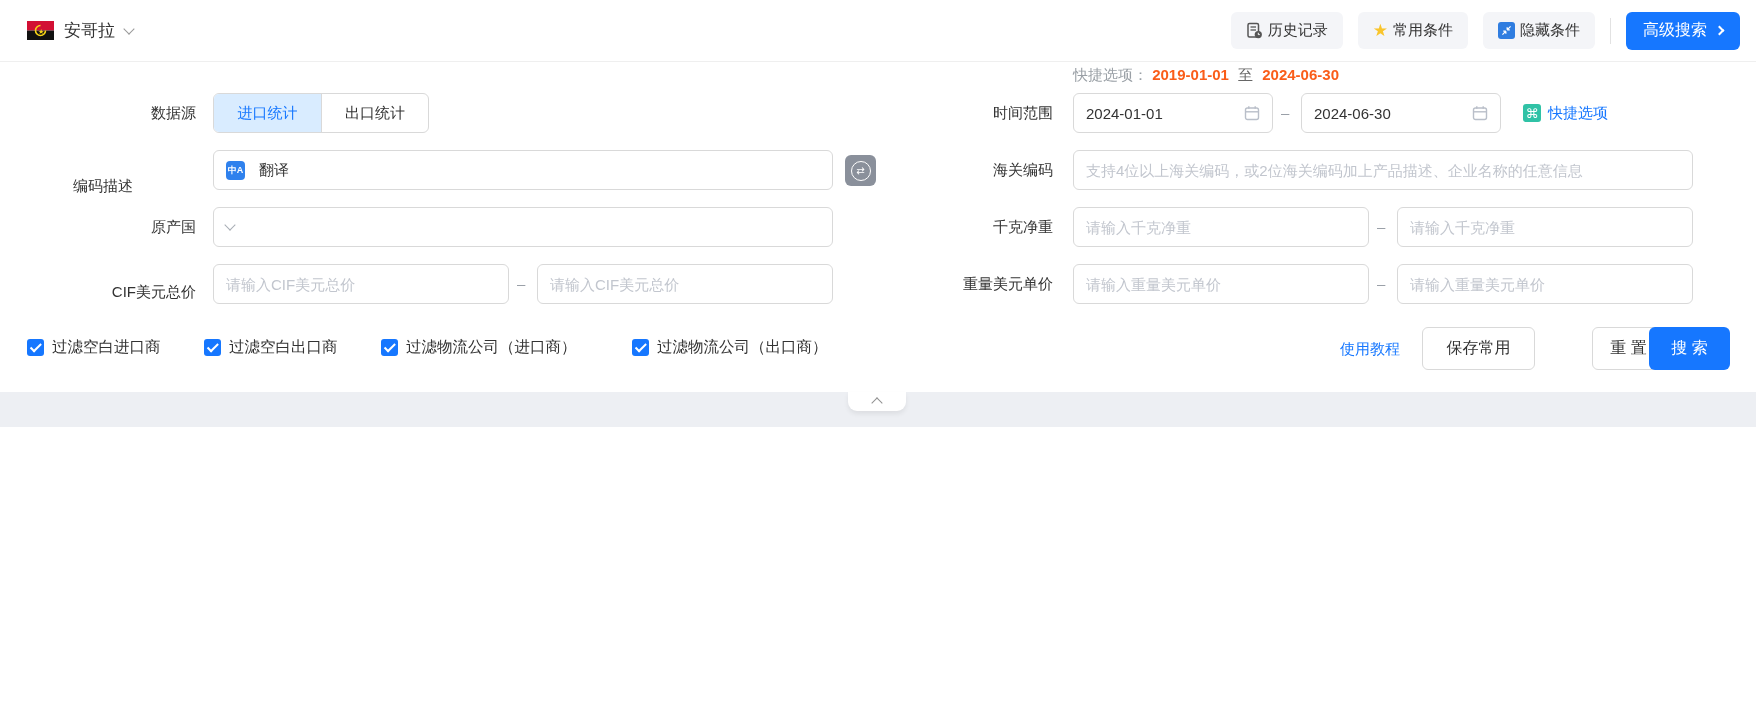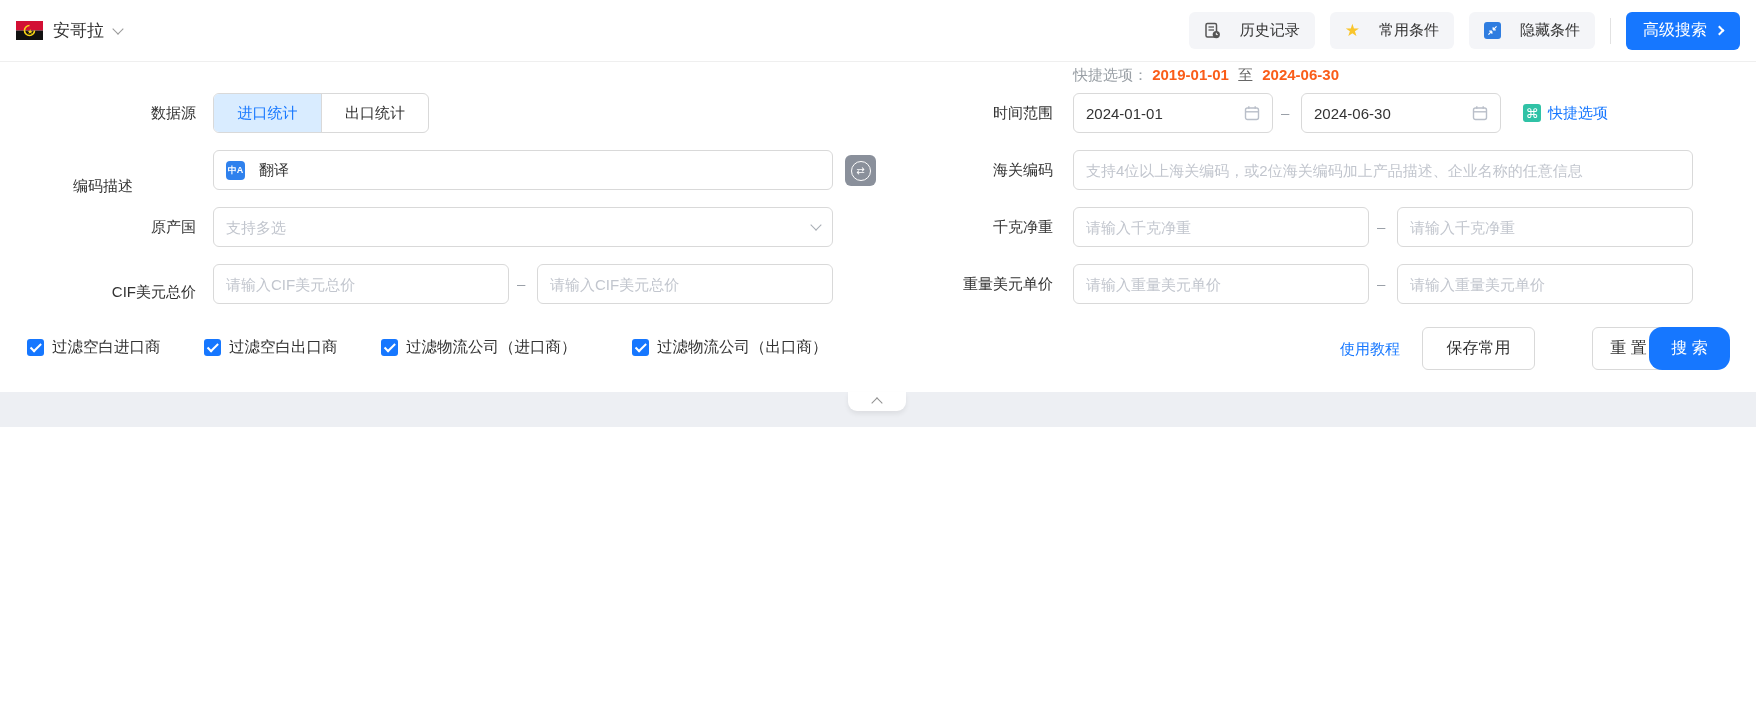--- a/index.html
+++ b/index.html
@@ -3,27 +3,27 @@
 <meta charset="utf-8">
 <style>
   * { margin:0; padding:0; box-sizing:border-box; }
   body { background:#fff; font-family:"Liberation Sans","DejaVu Sans",sans-serif; }
   #canvas { position:relative; width:1756px; height:714px; background:#fff; overflow:hidden; }
 
   
   .topbar { position:absolute; left:0; top:0; width:1756px; height:62px;
             border-bottom:1px solid #efefef; display:flex; align-items:center;
             padding:0 16px; background:#fff; }
-  .country-sel { display:flex; align-items:center; gap:10px; cursor:pointer; }
+  .country-sel { display:flex; align-items:center; gap:10px; margin-left:11px; cursor:pointer; }
   .country-name { font-size:17px; color:#333; }
   .chev { width:8px; height:8px; border-right:1.7px solid #999; border-bottom:1.7px solid #999;
           transform:rotate(45deg); margin-top:-4px; }
   .topbar-right { margin-left:auto; display:flex; align-items:center; gap:15px; }
   .gbtn { height:37px; padding:0 15px; background:#f4f5f8; border-radius:6px;
-          display:flex; align-items:center; gap:19px; font-size:15px; color:#333; cursor:pointer; }
+          display:flex; align-items:center; gap:5px; font-size:15px; color:#333; cursor:pointer; }
   .vdiv { width:1px; height:26px; background:#e2e2e2; }
   .primary-btn { height:38px; padding:0 17px; background:#1677ff; color:#fff; border-radius:6px;
                  font-size:16px; display:flex; align-items:center; gap:9px; cursor:pointer; }
   .chev-right-w { width:7px; height:7px; border-right:2px solid #fff; border-bottom:2px solid #fff;
                   transform:rotate(-45deg); }
   .star-ic { color:#f9c52c; font-size:17px; line-height:1; }
   .sqic { width:17px; height:17px; border-radius:3px; display:flex; align-items:center; justify-content:center; }
 
   
   .lbl { position:absolute; width:186px; left:10px; text-align:right; font-size:15px;
@@ -68,21 +68,21 @@
   .cb { width:17px; height:17px; background:#1677ff; border-radius:3px; position:relative; cursor:pointer; }
   .cb::after { content:""; position:absolute; left:5.5px; top:2px; width:4px; height:8.5px;
                border-right:2px solid #fff; border-bottom:2px solid #fff; transform:rotate(45deg); }
   .cb-item span { font-size:15.5px; color:#333; }
 
   .link { position:absolute; left:1340px; top:327px; line-height:43px; font-size:15px;
           color:#1677ff; cursor:pointer; }
   .wbtn { position:absolute; top:327px; height:43px; border:1px solid #d9d9d9; border-radius:6px;
           background:#fff; font-size:16px; color:#333; display:flex; align-items:center;
           justify-content:center; cursor:pointer; }
-  .bbtn { position:absolute; top:327px; height:43px; border-radius:13px; background:#1677ff;
+  .bbtn { position:absolute; top:327px; height:43px; border-radius:6px; background:#1677ff;
           font-size:16px; color:#fff; display:flex; align-items:center; justify-content:center; cursor:pointer; }
 
   .gray-band { position:absolute; left:0; top:392px; width:1756px; height:35px; background:#edeff3; }
   .collapse-tab { position:absolute; left:848px; top:392px; width:58px; height:19px; background:#fff;
                   border-radius:0 0 9px 9px; box-shadow:0 3px 5px rgba(0,0,0,.07);
                   display:flex; align-items:flex-start; justify-content:center; cursor:pointer; }
   .chev-up { width:8px; height:8px; border-left:1.8px solid #909090; border-top:1.8px solid #909090;
              transform:rotate(45deg); margin-top:7px; }
 
   
@@ -186,21 +186,20 @@
     <div class="exch-btn">
       <span class="exch-circle">⇄</span>
     </div>
     <div class="lbl-r" style="top:150px;">海关编码</div>
     <div class="inp-wrap" style="left:1073px; top:150px; width:620px;">
       <input placeholder="支持4位以上海关编码，或2位海关编码加上产品描述、企业名称的任意信息" style="">
     </div>
 
     <div class="lbl" style="top:207px;">原产国</div>
     <div class="inp-wrap" style="left:213px; top:207px; width:620px;">
-      <input placeholder="支持多选" style="">
       <span class="chev-down-gray"></span>
     </div>
     <div class="lbl-r" style="top:207px;">千克净重</div>
     <div class="inp-wrap" style="left:1073px; top:207px; width:296px;">
       <input placeholder="请输入千克净重" style="">
     </div>
     <div class="dash" style="left:1377px; top:207px;">–</div>
     <div class="inp-wrap" style="left:1397px; top:207px; width:296px;">
       <input placeholder="请输入千克净重" style="">
     </div>

